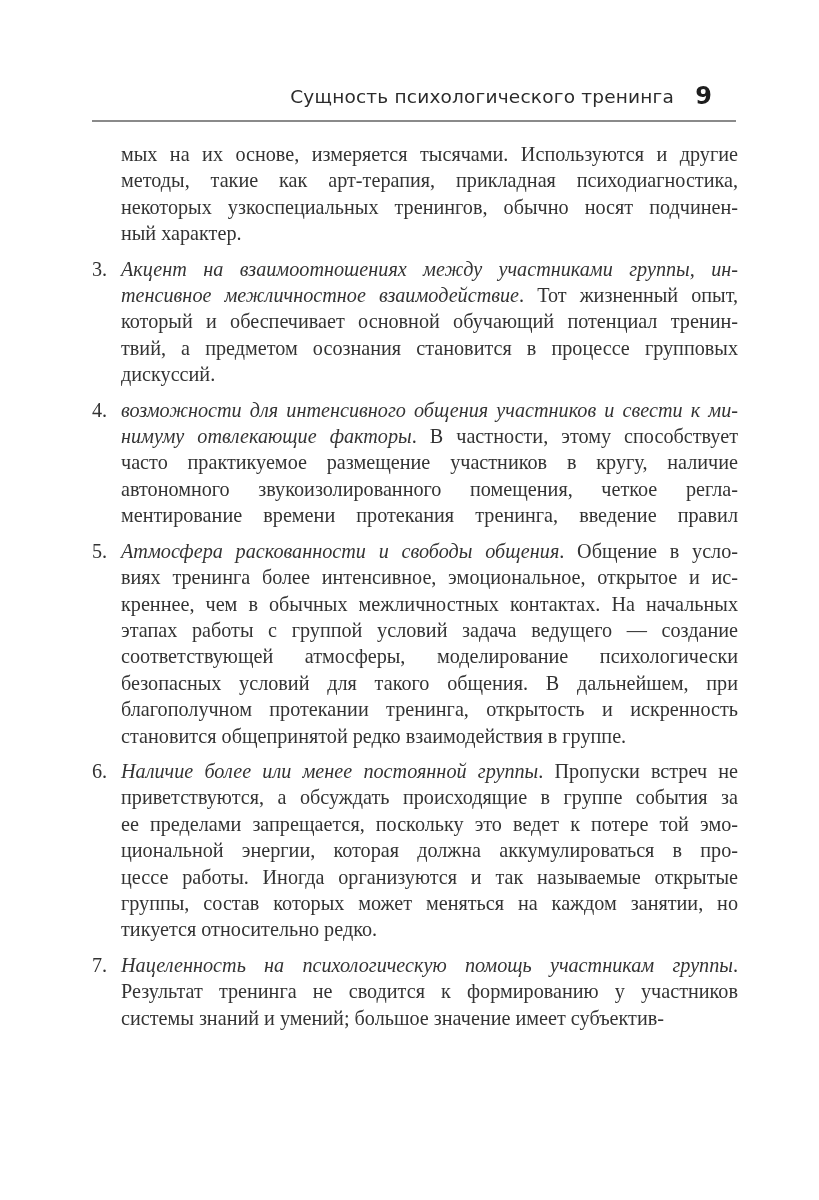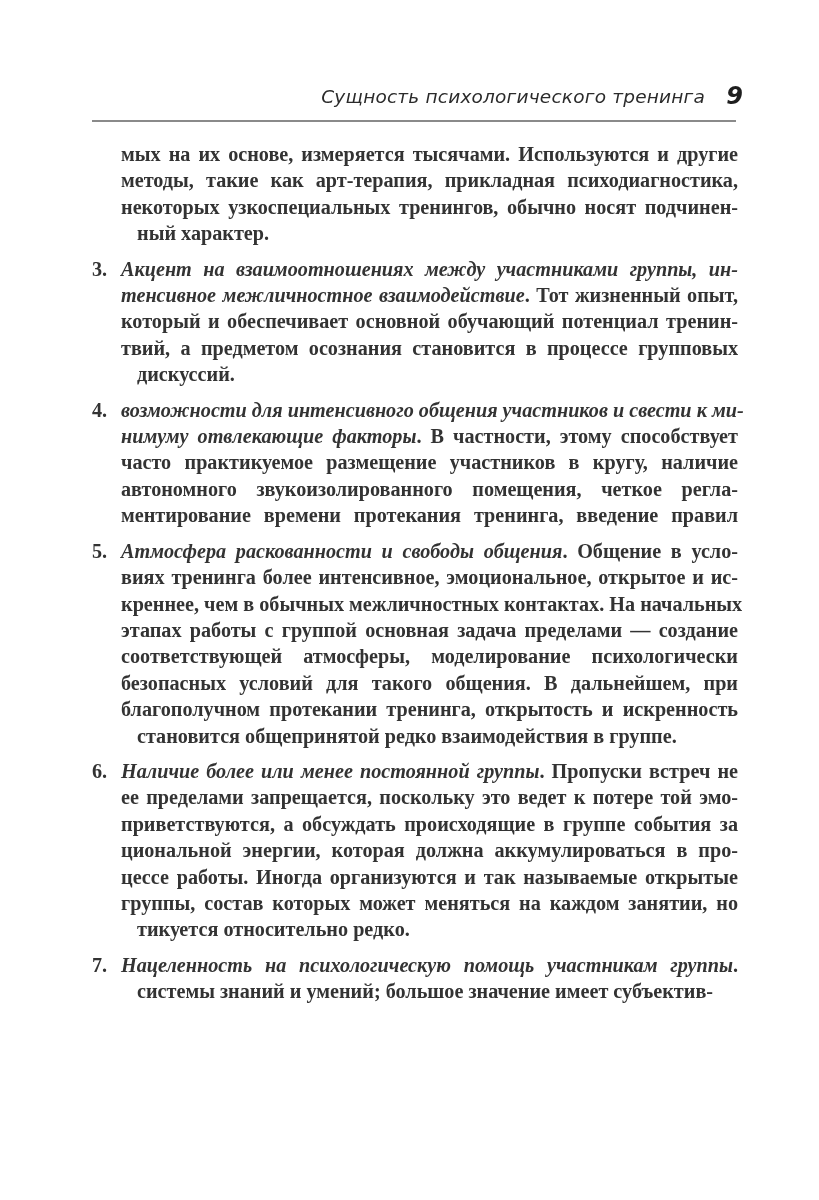--- a/index.html
+++ b/index.html
@@ -5,22 +5,22 @@
     html, body { margin: 0; padding: 0; }
     body {
       width: 819px; height: 1200px;
       background: #ffffff;
       position: relative;
       overflow: hidden;
       color: #2a2a2a;
     }
     .header {
       position: absolute;
-      left: 107px; width: 644px;
-      top: 86px; height: 28px; font-style: italic;
+      left: 76px; width: 644px;
+      top: 86px; height: 28px;
     }
     .running-title {
       position: absolute;
       right: 46px; top: 0;
       font-family: "DejaVu Sans", sans-serif;
       font-size: 18.5px;
       color: #2b2b2b;
       letter-spacing: 0.2px;
     }
     .page-number {
@@ -38,30 +38,29 @@
       border-top: 2px solid #8a8a8a;
     }
     .content {
       position: absolute;
       left: 92px; width: 646px;
       top: 141px;
       font-family: "Liberation Serif", "DejaVu Serif", serif;
       font-size: 20.2px;
       line-height: 26.4px;
       color: #333333;
-      font-weight: bold;
     }
     .para { margin: 0; }
     .line {
       display: block;
       white-space: nowrap;
       text-align: justify;
       text-align-last: justify;
     }
-    .line.last { text-align-last: left; margin-left: 16px; }
+    .line.last { text-align-last: left; }
     .indent { padding-left: 29px; }
     .item { position: relative; margin-top: 9px; }
     .item-num {
       position: absolute;
       left: 0; top: 0;
       width: 28px;
     }
     .item-body { padding-left: 29px; }
     em { font-style: italic; }
   </style>
@@ -101,40 +100,41 @@
           <span class="line"><span>автономного звукоизолированного помещения, четкое регла-</span></span>
           <span class="line"><span>ментирование времени протекания тренинга, введение правил</span></span>
         </div>
       </div>
       <div class="item">
         <span class="item-num">5.</span>
         <div class="item-body">
           <span class="line"><em>Атмосфера раскованности и свободы общения</em><span>. Общение в усло-</span></span>
           <span class="line"><span>виях тренинга более интенсивное, эмоциональное, открытое и ис-</span></span>
           <span class="line"><span>креннее, чем в обычных межличностных контактах. На начальных</span></span>
-          <span class="line"><span>этапах работы с группой основная задача пределами — создание</span></span>
+          <span class="line"><span>этапах работы с группой условий задача ведущего — создание</span></span>
           <span class="line"><span>соответствующей атмосферы, моделирование психологически</span></span>
           <span class="line"><span>безопасных условий для такого общения. В дальнейшем, при</span></span>
           <span class="line"><span>благополучном протекании тренинга, открытость и искренность</span></span>
           <span class="line last"><span>становится общепринятой редко взаимодействия в группе.</span></span>
         </div>
       </div>
       <div class="item">
         <span class="item-num">6.</span>
         <div class="item-body">
           <span class="line"><em>Наличие более или менее постоянной группы</em><span>. Пропуски встреч не</span></span>
+          <span class="line"><span>приветствуются, а обсуждать происходящие в группе события за</span></span>
           <span class="line"><span>ее пределами запрещается, поскольку это ведет к потере той эмо-</span></span>
-          <span class="line"><span>приветствуются, а обсуждать происходящие в группе события за</span></span>
           <span class="line"><span>циональной энергии, которая должна аккумулироваться в про-</span></span>
           <span class="line"><span>цессе работы. Иногда организуются и так называемые открытые</span></span>
           <span class="line"><span>группы, состав которых может меняться на каждом занятии, но</span></span>
           <span class="line last"><span>тикуется относительно редко.</span></span>
         </div>
       </div>
       <div class="item">
         <span class="item-num">7.</span>
         <div class="item-body">
           <span class="line"><em>Нацеленность на психологическую помощь участникам группы</em><span>.</span></span>
+          <span class="line"><span>Результат тренинга не сводится к формированию у участников</span></span>
           <span class="line last"><span>системы знаний и умений; большое значение имеет субъектив-</span></span>
         </div>
       </div>
     </div>
 </div>
 
 </body></html>

